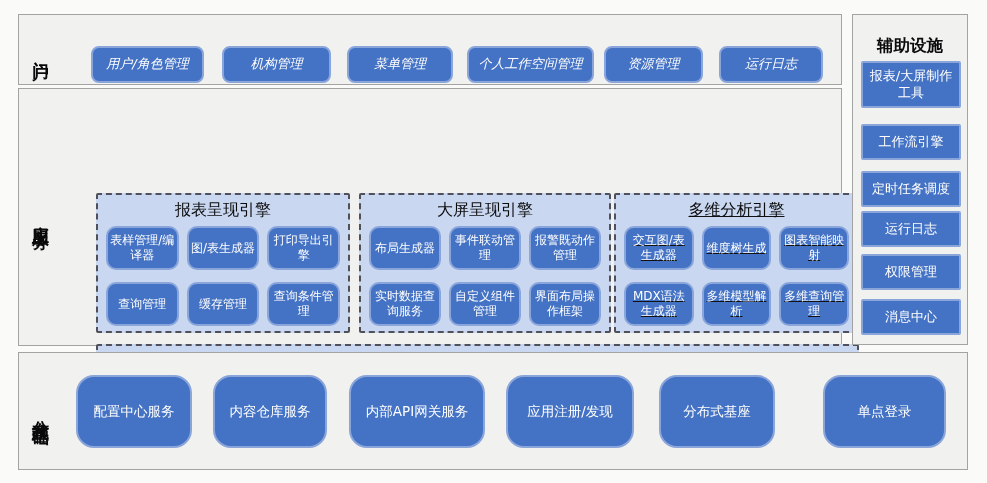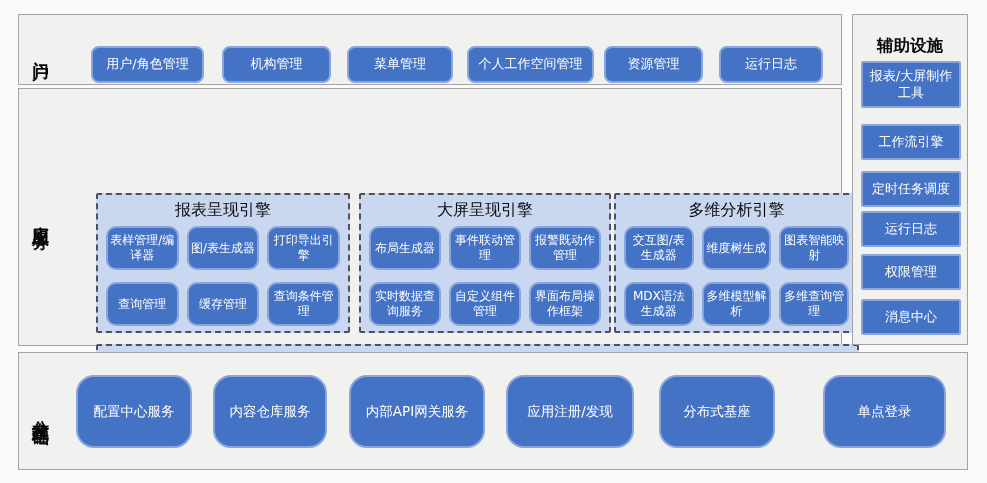--- a/index.html
+++ b/index.html
@@ -19,31 +19,31 @@
     position:absolute;left:11px;top:50%;transform:translateY(-50%);
     writing-mode:vertical-rl;text-orientation:upright;
     font-weight:bold;font-size:17px;letter-spacing:2px;color:#0a0a0a;white-space:nowrap;
   }
   .btn{
     background:#4472c4;border:2px solid #8aa5da;color:#ffffff;
     display:flex;align-items:center;justify-content:center;text-align:center;
     box-sizing:border-box;line-height:1.25;cursor:default;
   }
   
-  .portal-btn{position:absolute;top:31px;height:37px;border-radius:8px;font-size:13px;}
+  .portal-btn{position:absolute;top:31px;height:37px;border-radius:8px;font-size:13px;font-style:italic;}
   .pb0{left:72px;width:113px}.pb1{left:203px;width:109px}.pb2{left:328px;width:106px}
   .pb3{left:448px;width:127px}.pb4{left:585px;width:99px}.pb5{left:700px;width:104px}
   
   .panel{
     position:absolute;background:#c9d7f1;border:2px dashed #50505a;
     box-sizing:border-box;border-radius:2px;
   }
   .panelA{left:77px;top:104px;width:254px;height:140px;}
   .panelB{left:340px;top:104px;width:252px;height:140px;}
-  .panelC{left:595px;top:104px;width:245px;height:140px;}
+  .panelC{left:595px;top:104px;width:245px;height:140px;text-decoration:underline;}
   .panel-title{text-align:center;font-size:16px;padding-top:5px;height:21px;color:#0a0a0a;}
   .panel-grid{display:grid;grid-template-columns:1fr 1fr 1fr;gap:12px 8px;padding:5px 8px 0;}
   .sub-btn{height:44px;border-radius:10px;font-size:12px;padding:1px 2px;}
   
   .panel-config{left:77px;top:255px;width:763px;height:85px;}
   .config-row{display:flex;justify-content:center;gap:33px;margin-top:8px;}
   .config-btn{height:37px;border-radius:9px;font-size:12.5px;}
   .cb0{width:90px}.cb1{width:90px}.cb2{width:107px}.cb3{width:147px}.cb4{width:135px}
   
   .dist-btn{position:absolute;top:22px;height:73px;border-radius:18px;font-size:13.5px;}

